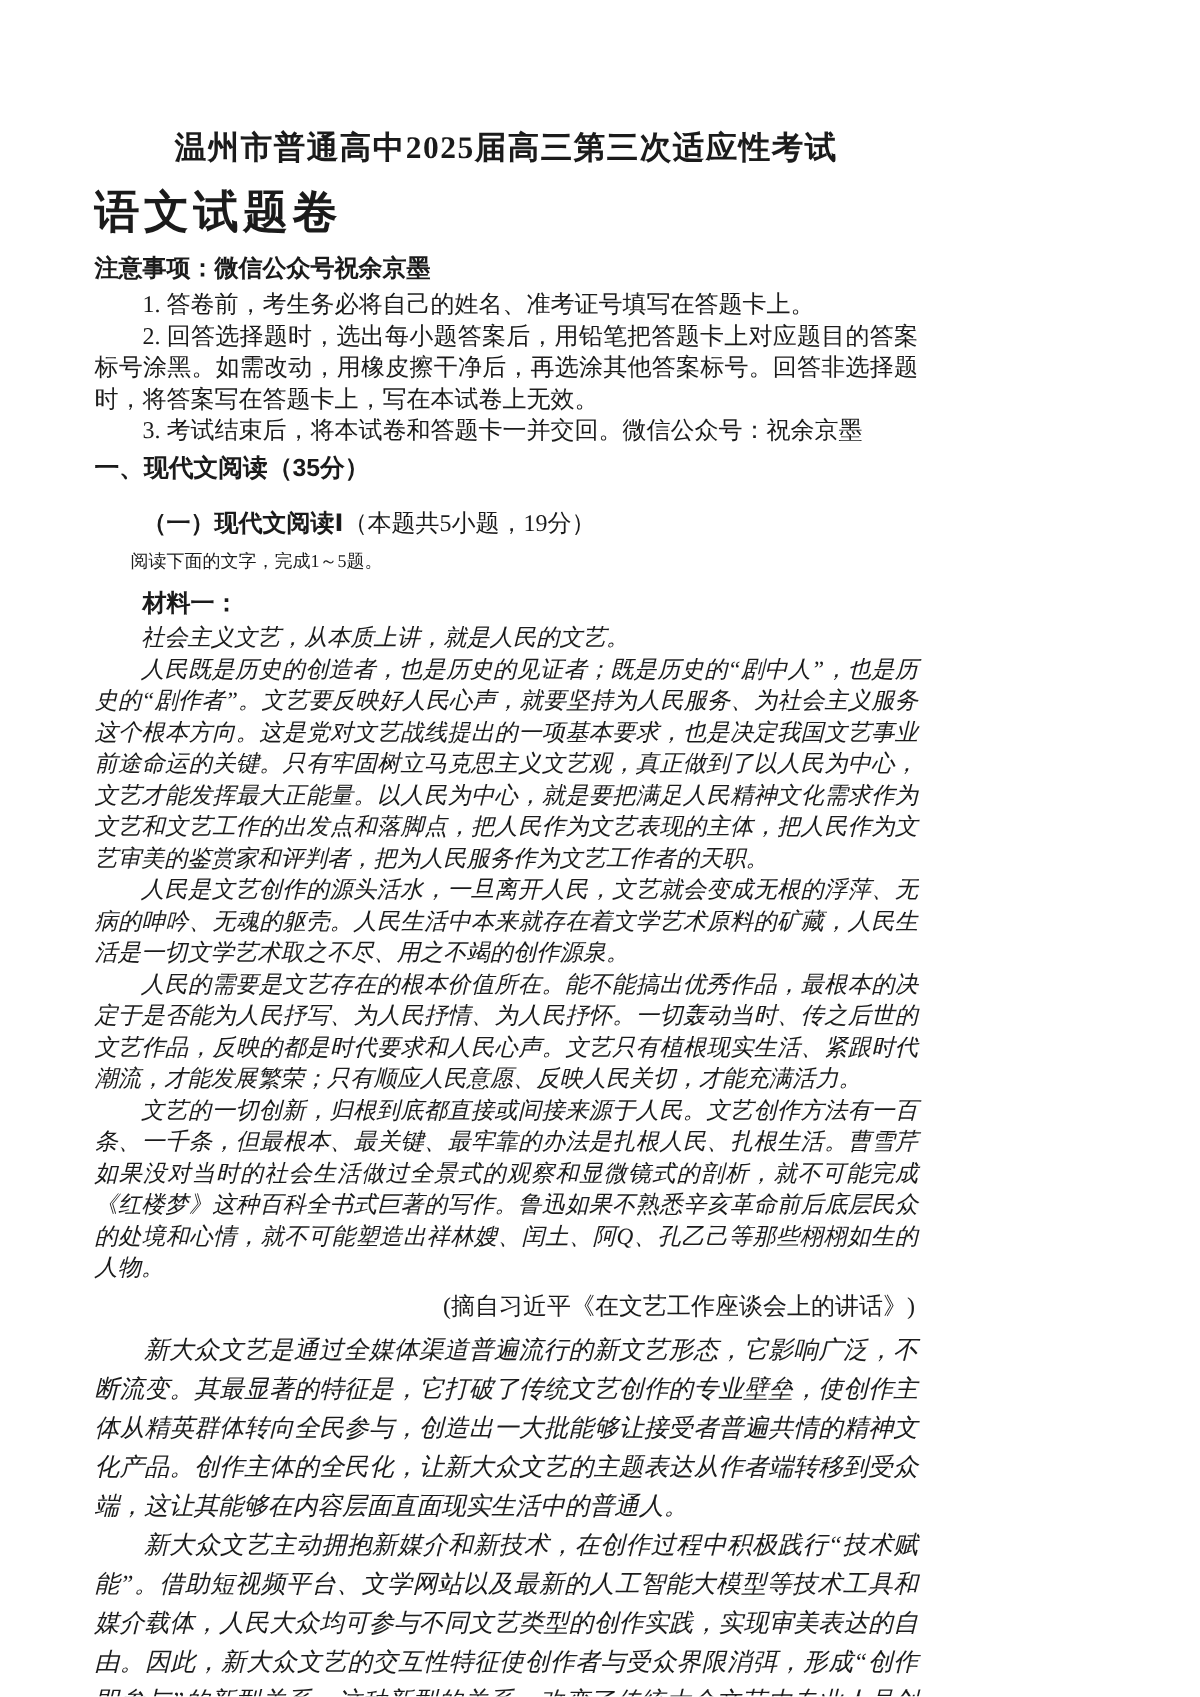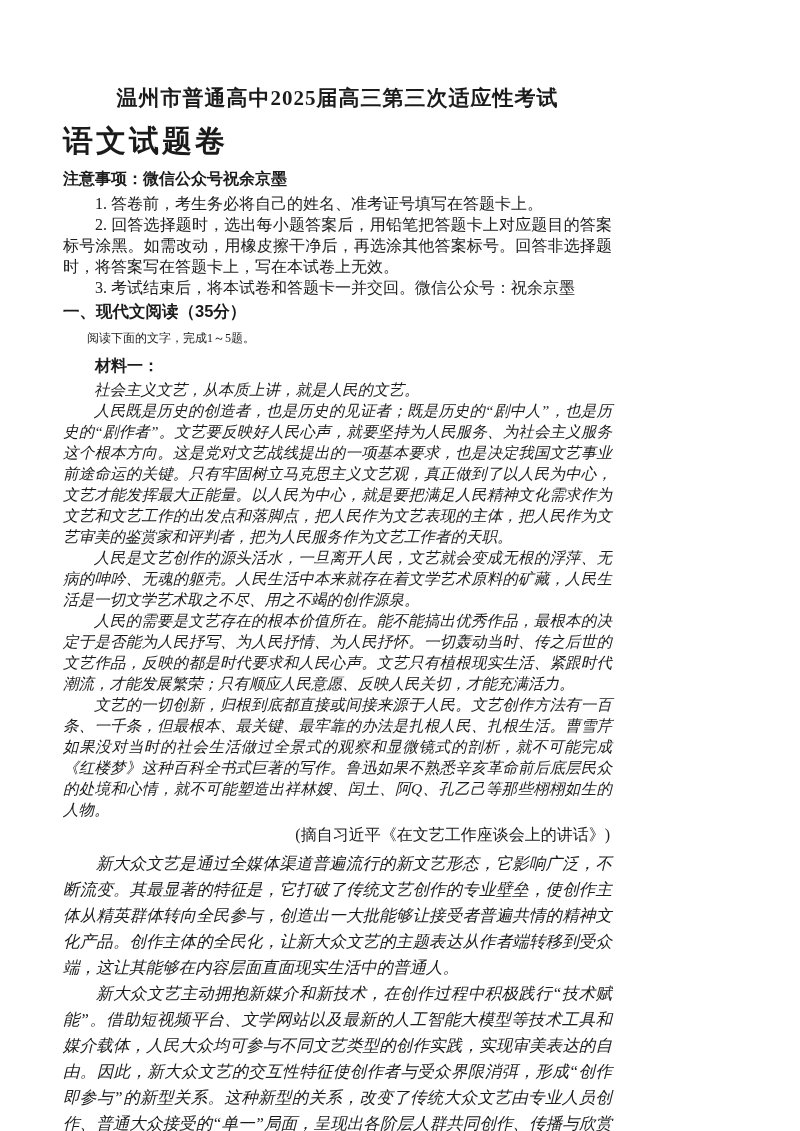--- a/index.html
+++ b/index.html
@@ -45,21 +45,21 @@
     font-family: "Liberation Sans", "DejaVu Sans", sans-serif;
   }
   .instr {
     margin: 0;
     font-size: 16px;
     line-height: 21px;
     text-indent: 2em;
     text-align: justify;
   }
   .sec-title {
-    margin: 3px 0 4px 0;
+    margin: 3px 0 16px 0;
     font-size: 16.5px;
     font-weight: bold;
     font-family: "Liberation Sans", "DejaVu Sans", sans-serif;
   }
   .subsec {
     margin: 3px 0 0 0;
     font-size: 16px;
     text-indent: 2em;
     line-height: 22px;
   }
@@ -120,20 +120,21 @@
   <h2 class="paper-title">语文试题卷</h2>
 
   <p class="notice">注意事项：微信公众号祝余京墨</p>
 
   <p class="instr">1. 答卷前，考生务必将自己的姓名、准考证号填写在答题卡上。</p>
   <p class="instr">2. 回答选择题时，选出每小题答案后，用铅笔把答题卡上对应题目的答案标号涂黑。如需改动，用橡皮擦干净后，再选涂其他答案标号。回答非选择题时，将答案写在答题卡上，写在本试卷上无效。</p>
   <p class="instr">3. 考试结束后，将本试卷和答题卡一并交回。微信公众号：祝余京墨</p>
 
   <p class="sec-title">一、现代文阅读（35分）</p>
 
+  <p class="subsec"><span class="b">（一）现代文阅读Ⅰ</span><span>（本题共5小题，19分）</span></p>
 
   <p class="prompt">阅读下面的文字，完成1～5题。</p>
 
   <div class="material mat1">
     <p class="mat-label">材料一：</p>
     <p class="mat-p">社会主义文艺，从本质上讲，就是人民的文艺。</p>
     <p class="mat-p">人民既是历史的创造者，也是历史的见证者；既是历史的“剧中人”，也是历史的“剧作者”。文艺要反映好人民心声，就要坚持为人民服务、为社会主义服务这个根本方向。这是党对文艺战线提出的一项基本要求，也是决定我国文艺事业前途命运的关键。只有牢固树立马克思主义文艺观，真正做到了以人民为中心，文艺才能发挥最大正能量。以人民为中心，就是要把满足人民精神文化需求作为文艺和文艺工作的出发点和落脚点，把人民作为文艺表现的主体，把人民作为文艺审美的鉴赏家和评判者，把为人民服务作为文艺工作者的天职。</p>
     <p class="mat-p">人民是文艺创作的源头活水，一旦离开人民，文艺就会变成无根的浮萍、无病的呻吟、无魂的躯壳。人民生活中本来就存在着文学艺术原料的矿藏，人民生活是一切文学艺术取之不尽、用之不竭的创作源泉。</p>
     <p class="mat-p">人民的需要是文艺存在的根本价值所在。能不能搞出优秀作品，最根本的决定于是否能为人民抒写、为人民抒情、为人民抒怀。一切轰动当时、传之后世的文艺作品，反映的都是时代要求和人民心声。文艺只有植根现实生活、紧跟时代潮流，才能发展繁荣；只有顺应人民意愿、反映人民关切，才能充满活力。</p>
     <p class="mat-p">文艺的一切创新，归根到底都直接或间接来源于人民。文艺创作方法有一百条、一千条，但最根本、最关键、最牢靠的办法是扎根人民、扎根生活。曹雪芹如果没对当时的社会生活做过全景式的观察和显微镜式的剖析，就不可能完成《红楼梦》这种百科全书式巨著的写作。鲁迅如果不熟悉辛亥革命前后底层民众的处境和心情，就不可能塑造出祥林嫂、闰土、阿Q、孔乙己等那些栩栩如生的人物。</p>

